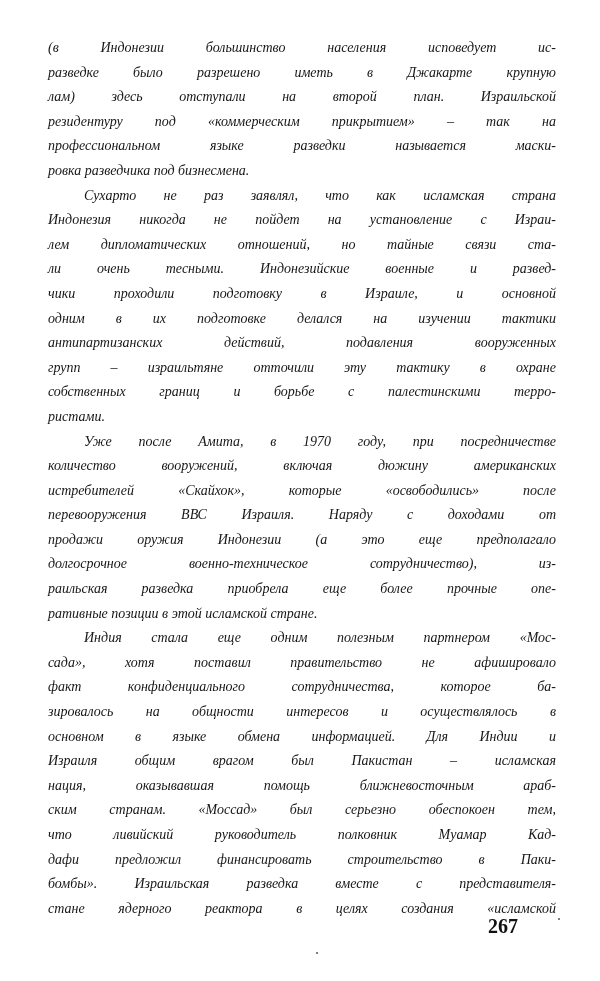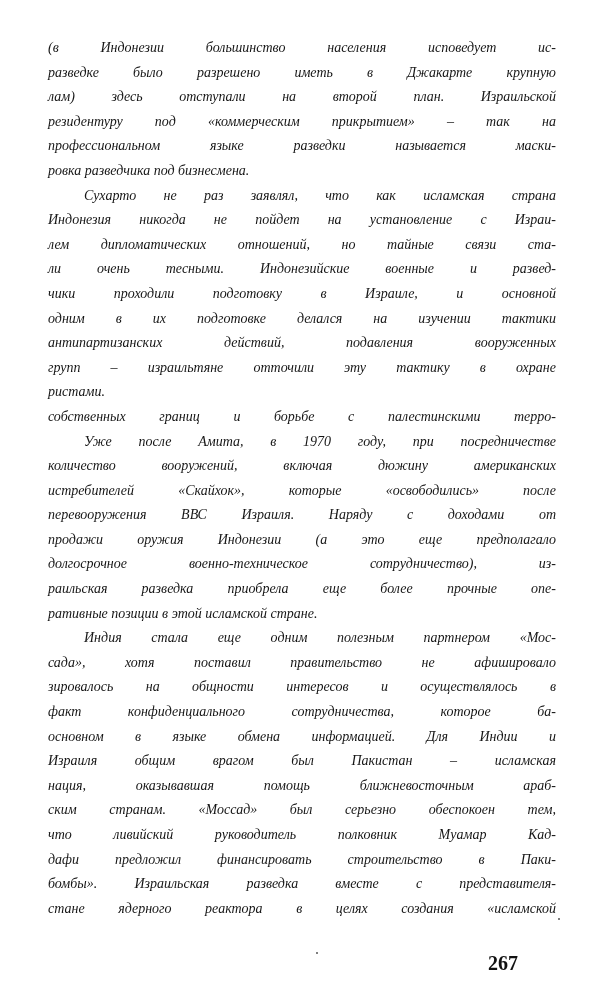--- a/index.html
+++ b/index.html
@@ -38,21 +38,20 @@
       padding-left: 36px;
     }
     .page-number {
       position: absolute;
       left: 488px;
       top: 915px;
       font-family: "Liberation Serif", "DejaVu Serif", serif;
       font-weight: bold;
       font-size: 20px;
       color: #111111;
-      margin-top: 37px;
     }
     .speck {
       position: absolute;
       width: 2px;
       height: 2px;
       background: #555;
       border-radius: 1px;
     }
   </style>
 </head>
@@ -69,38 +68,38 @@
   </div>
   <div>
     <span class="line indent">Сухарто не раз заявлял, что как исламская страна</span>
     <span class="line">Индонезия никогда не пойдет на установление с Израи-</span>
     <span class="line">лем дипломатических отношений, но тайные связи ста-</span>
     <span class="line">ли очень тесными. Индонезийские военные и развед-</span>
     <span class="line">чики проходили подготовку в Израиле, и основной</span>
     <span class="line">одним в их подготовке делался на изучении тактики</span>
     <span class="line">антипартизанских действий, подавления вооруженных</span>
     <span class="line">групп – израильтяне отточили эту тактику в охране</span>
+    <span class="line">собственных границ и борьбе с палестинскими терро-</span>
     <span class="line last">ристами.</span>
-    <span class="line">собственных границ и борьбе с палестинскими терро-</span>
   </div>
   <div>
     <span class="line indent">Уже после Амита, в 1970 году, при посредничестве</span>
     <span class="line">количество вооружений, включая дюжину американских</span>
     <span class="line">истребителей «Скайхок», которые «освободились» после</span>
     <span class="line">перевооружения ВВС Израиля. Наряду с доходами от</span>
     <span class="line">продажи оружия Индонезии (а это еще предполагало</span>
     <span class="line">долгосрочное военно-техническое сотрудничество), из-</span>
     <span class="line">раильская разведка приобрела еще более прочные опе-</span>
     <span class="line last">ративные позиции в этой исламской стране.</span>
   </div>
   <div>
     <span class="line indent">Индия стала еще одним полезным партнером «Мос-</span>
     <span class="line">сада», хотя поставил правительство не афишировало</span>
+    <span class="line">факт конфиденциального сотрудничества, которое ба-</span>
     <span class="line">зировалось на общности интересов и осуществлялось в</span>
-    <span class="line">факт конфиденциального сотрудничества, которое ба-</span>
     <span class="line">основном в языке обмена информацией. Для Индии и</span>
     <span class="line">Израиля общим врагом был Пакистан – исламская</span>
     <span class="line">нация, оказывавшая помощь ближневосточным араб-</span>
     <span class="line">ским странам. «Моссад» был серьезно обеспокоен тем,</span>
     <span class="line">что ливийский руководитель полковник Муамар Кад-</span>
     <span class="line">дафи предложил финансировать строительство в Паки-</span>
     <span class="line">бомбы». Израильская разведка вместе с представителя-</span>
     <span class="line">стане ядерного реактора в целях создания «исламской</span>
   </div>
 </div>

